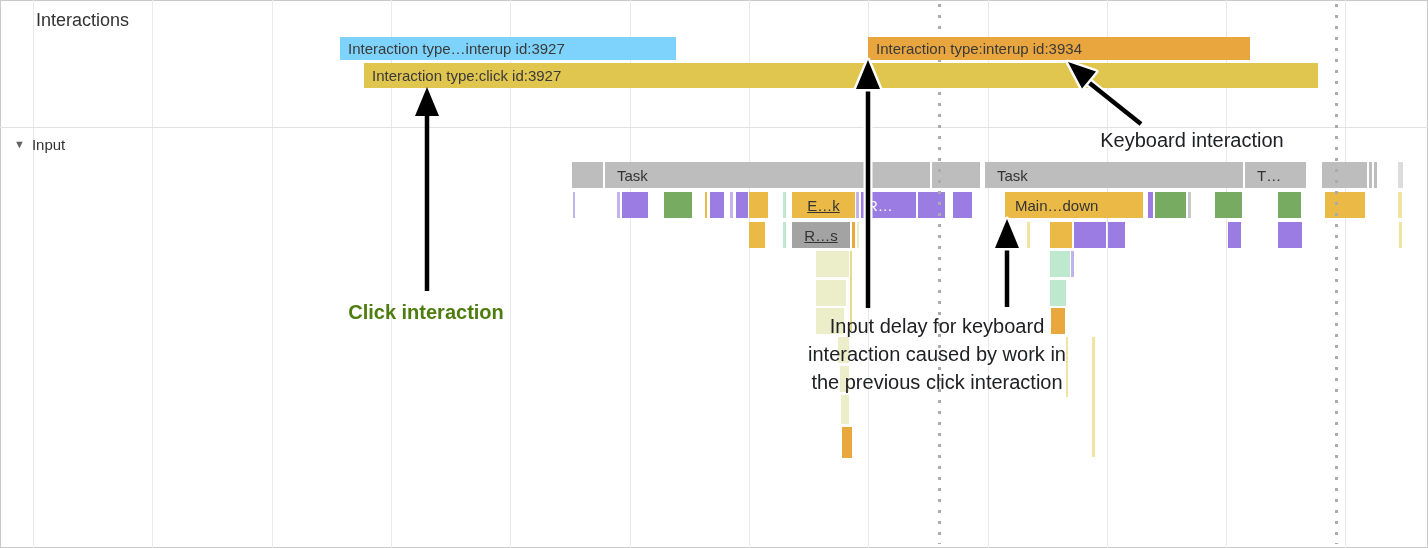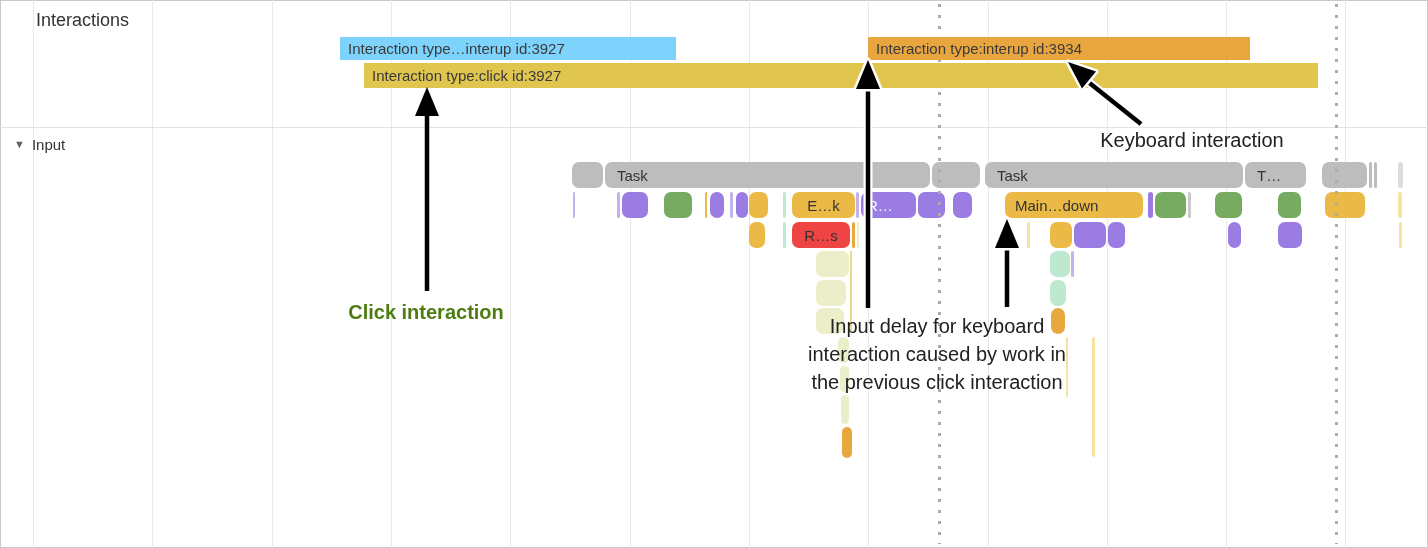--- a/index.html
+++ b/index.html
@@ -4,22 +4,22 @@
 <style>
   html,body{margin:0;padding:0;background:#fff;}
   #stage{
     position:relative;width:1428px;height:548px;background:#fff;overflow:hidden;
     box-shadow:inset 0 0 0 1px #c9c9c9;
     font-family:"Liberation Sans",sans-serif;
   }
   .gridline{position:absolute;top:0;bottom:0;width:1px;background:#e9e9e9;z-index:0;}
   .separator{position:absolute;left:0;right:0;height:1px;background:#e2e2e2;z-index:0;}
   .seg{position:absolute;z-index:1;display:flex;align-items:center;overflow:hidden;
-       font-size:15px;color:#333;white-space:nowrap;box-sizing:border-box;border-radius:7px;}
-  .seg.center{justify-content:center;}
+       font-size:15px;color:#333;white-space:nowrap;box-sizing:border-box;}
+  .seg.center{justify-content:center;text-decoration:underline;}
   .dotline{position:absolute;width:3px;z-index:2;
        background:repeating-linear-gradient(to bottom,#ababab 0 3px,transparent 3px 11px);}
   .ibar{position:absolute;z-index:3;display:flex;align-items:center;overflow:hidden;
        font-size:15px;color:#3a3a3a;white-space:nowrap;padding-left:8px;box-sizing:border-box;}
   .track-label{position:absolute;z-index:4;font-size:18px;color:#333;}
   #main-label-row{position:absolute;left:14px;top:136px;z-index:4;font-size:15px;color:#333;
        display:flex;align-items:center;gap:7px;}
   #main-label-row .tri{font-size:11px;color:#5f6368;line-height:1;}
   #overlay{position:absolute;left:0;top:0;z-index:6;pointer-events:none;}
   .annotation{position:absolute;z-index:7;transform:translateX(-50%);
@@ -72,21 +72,21 @@
       <div class="seg" style="left: 1005px; top: 192px; width: 138px; height: 26px; background: rgb(235, 186, 70); padding-left: 10px;">Main…down</div>
       <div class="seg" style="left: 1148px; top: 192px; width: 5px; height: 26px; background: rgb(155, 124, 226);"></div>
       <div class="seg" style="left: 1155px; top: 192px; width: 31px; height: 26px; background: rgb(118, 171, 97);"></div>
       <div class="seg" style="left: 1188px; top: 192px; width: 3px; height: 26px; background: rgb(201, 201, 201);"></div>
       <div class="seg" style="left: 1215px; top: 192px; width: 27px; height: 26px; background: rgb(118, 171, 97);"></div>
       <div class="seg" style="left: 1278px; top: 192px; width: 23px; height: 26px; background: rgb(118, 171, 97);"></div>
       <div class="seg" style="left: 1325px; top: 192px; width: 40px; height: 26px; background: rgb(235, 186, 70);"></div>
       <div class="seg" style="left: 1398px; top: 192px; width: 4px; height: 26px; background: rgb(242, 228, 160);"></div>
       <div class="seg" style="left: 749px; top: 222px; width: 16px; height: 26px; background: rgb(235, 186, 70);"></div>
       <div class="seg" style="left: 783px; top: 222px; width: 3px; height: 26px; background: rgb(191, 233, 207);"></div>
-      <div class="seg center" style="left: 792px; top: 222px; width: 58px; height: 26px; background: #ef4444;">R…s</div>
+      <div class="seg center" style="left: 792px; top: 222px; width: 58px; height: 26px; background: #a3a3a3;">R…s</div>
       <div class="seg" style="left: 852px; top: 222px; width: 3px; height: 26px; background: rgb(233, 168, 62);"></div>
       <div class="seg" style="left: 857px; top: 222px; width: 2px; height: 26px; background: rgb(236, 238, 201);"></div>
       <div class="seg" style="left: 1027px; top: 222px; width: 3px; height: 26px; background: rgb(242, 228, 160);"></div>
       <div class="seg" style="left: 1050px; top: 222px; width: 22px; height: 26px; background: rgb(235, 186, 70);"></div>
       <div class="seg" style="left: 1074px; top: 222px; width: 32px; height: 26px; background: rgb(155, 124, 226);"></div>
       <div class="seg" style="left: 1108px; top: 222px; width: 17px; height: 26px; background: rgb(155, 124, 226);"></div>
       <div class="seg" style="left: 1228px; top: 222px; width: 13px; height: 26px; background: rgb(155, 124, 226);"></div>
       <div class="seg" style="left: 1278px; top: 222px; width: 24px; height: 26px; background: rgb(155, 124, 226);"></div>
       <div class="seg" style="left: 1399px; top: 222px; width: 3px; height: 26px; background: rgb(242, 228, 160);"></div>
       <div class="seg" style="left: 816px; top: 251px; width: 33px; height: 26px; background: rgb(236, 238, 201);"></div>

